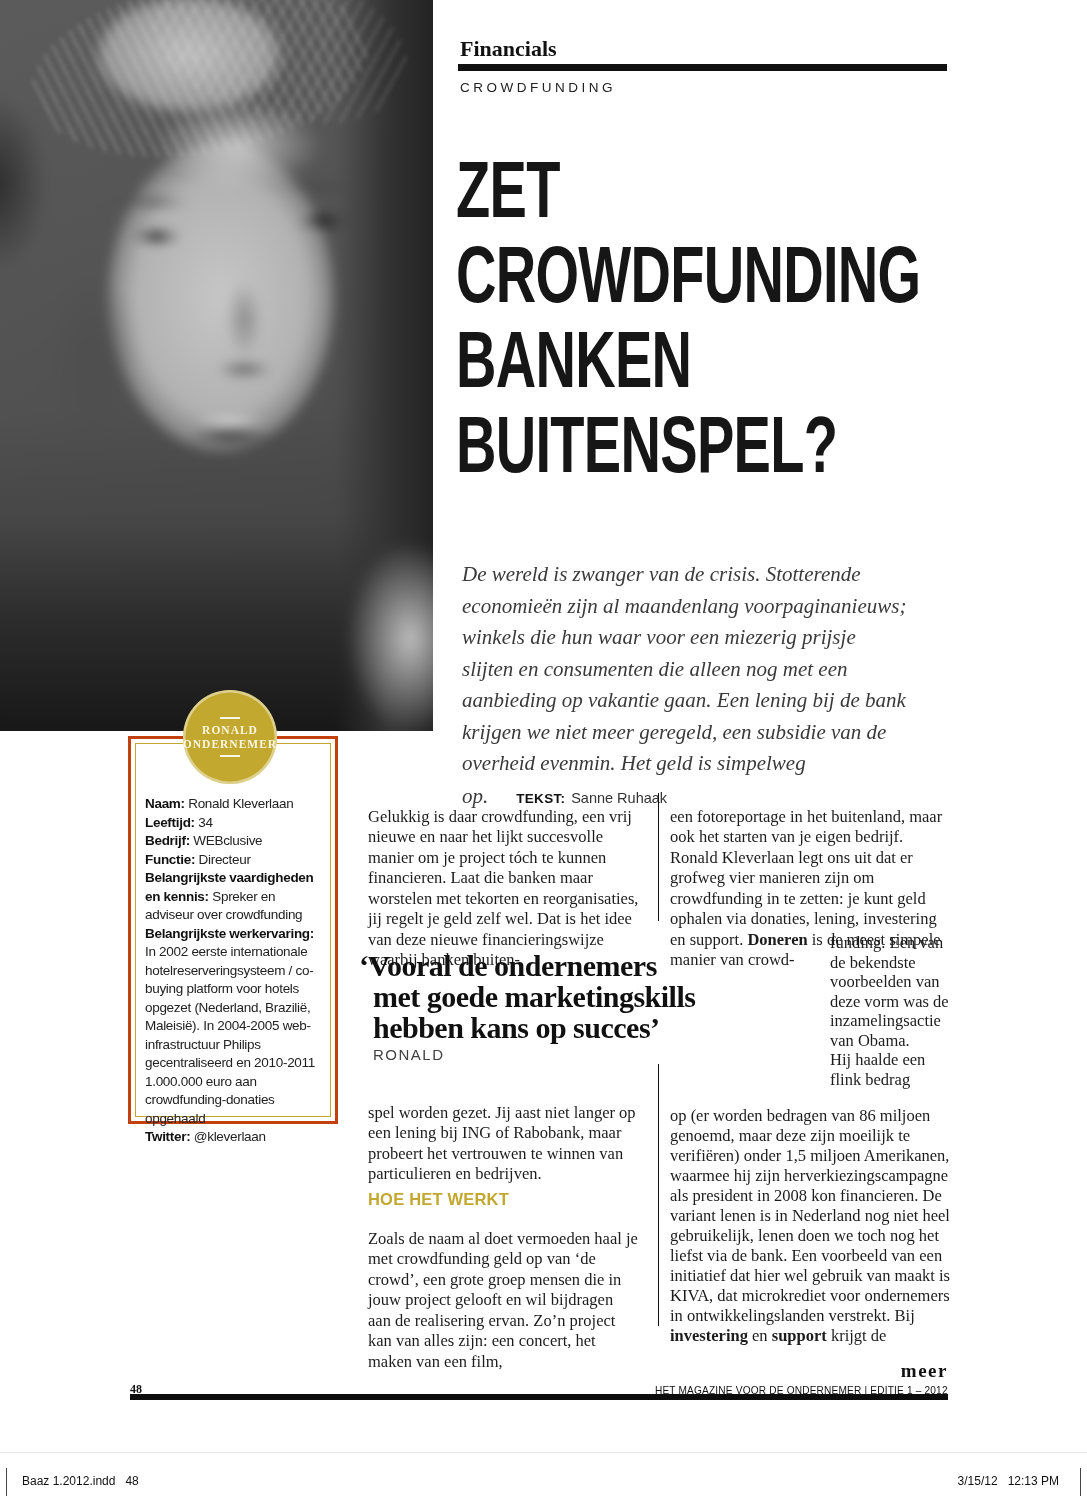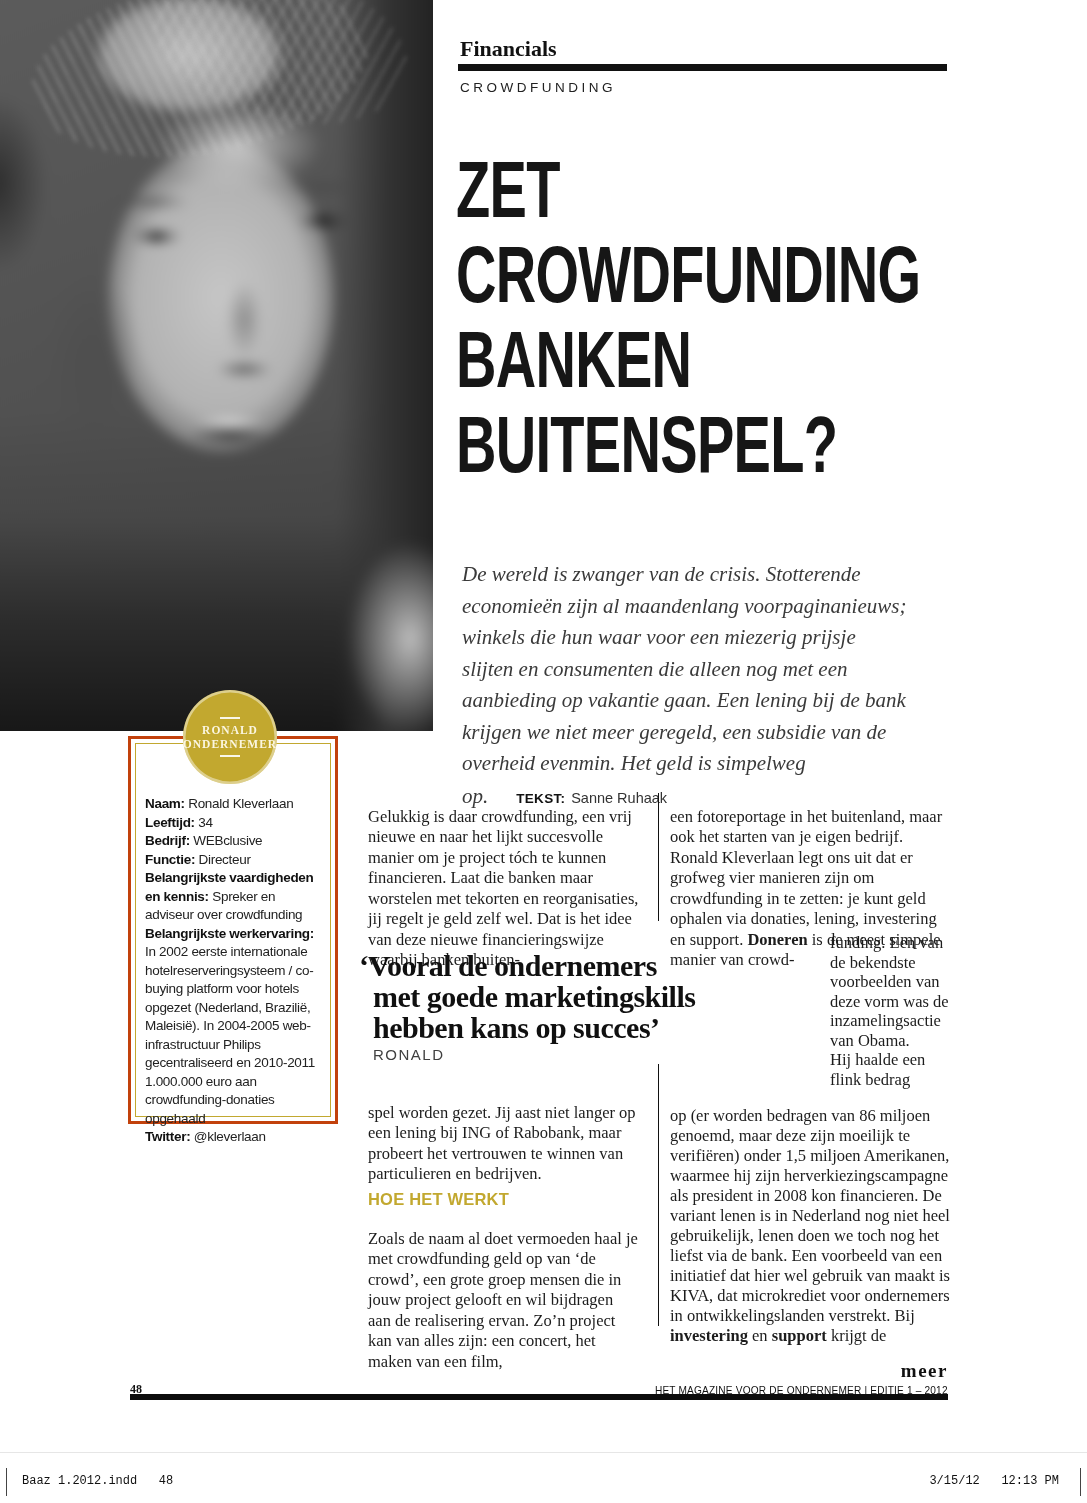--- a/index.html
+++ b/index.html
@@ -96,21 +96,21 @@
   .footer-logo{font-family:"Liberation Serif",serif;font-weight:bold;font-size:19px;letter-spacing:1.5px;color:#111;line-height:18px;}
   .footer-mag{display:inline-block;transform:scaleX(.88);transform-origin:100% 50%;
     font-size:11.5px;letter-spacing:.2px;color:#111;white-space:nowrap;line-height:13px;}
   .footer-rule{left:130px;top:1394px;width:818px;height:6px;background:#0d0d0d;}
 
   
   .page-edge{left:0;top:1452px;width:1087px;height:1px;background:#e6e6e6;}
   .cropmark{width:1px;height:28px;background:#444;top:1468px;}
   .cropmark.l{left:6px;}
   .cropmark.r{left:1080px;}
-  .print-text{top:1474px;font-size:12px;color:#111;white-space:pre;font-family:Liberation Mono, monospace;}
+  .print-text{top:1474px;font-size:12px;color:#111;white-space:pre;}
   .print-text.l{left:22px;}
   .print-text.r{right:28px;}
 </style>
 </head>
 <body>
 
 <div class="abs photo">
   <div class="photo-art"></div>
   <div class="strand s1"></div>
   <div class="strand s2"></div>

